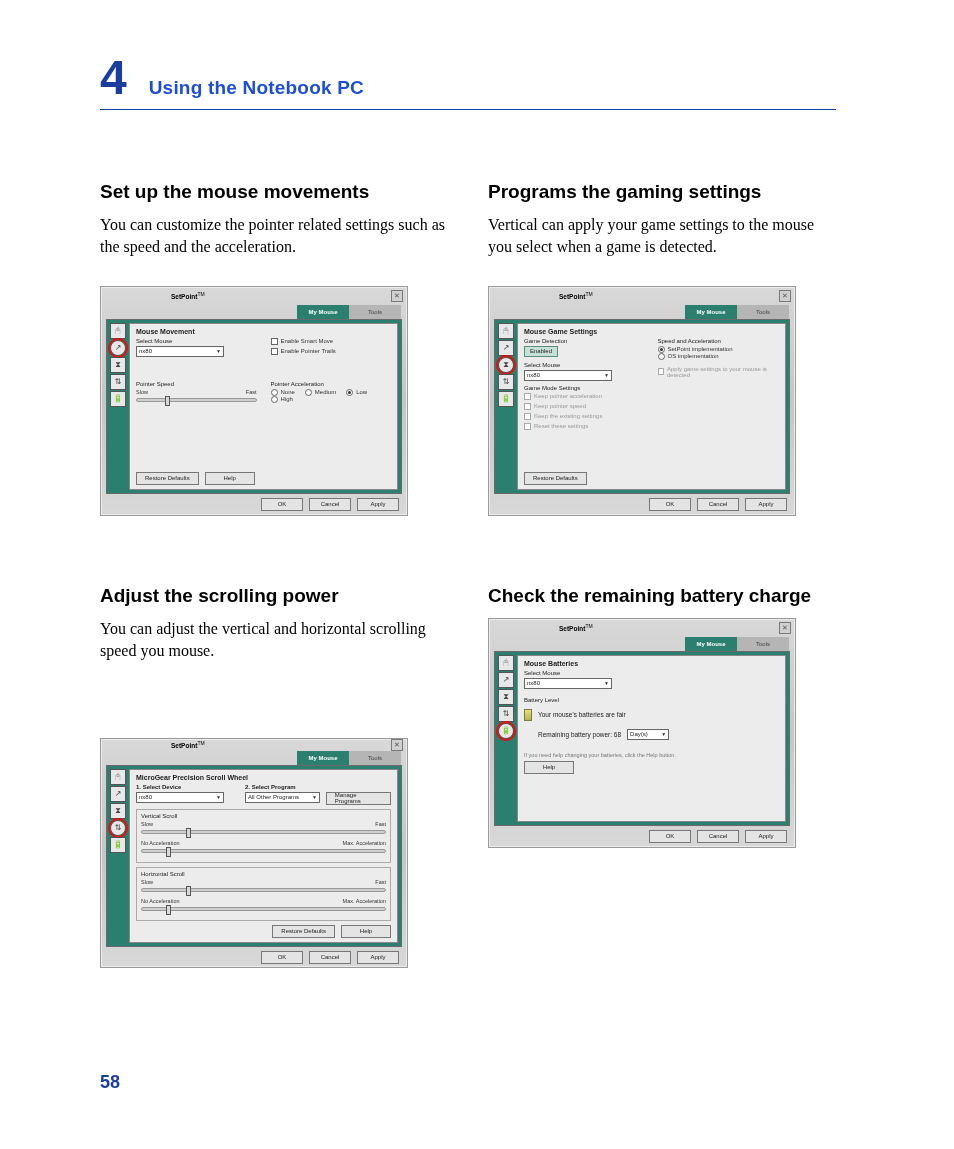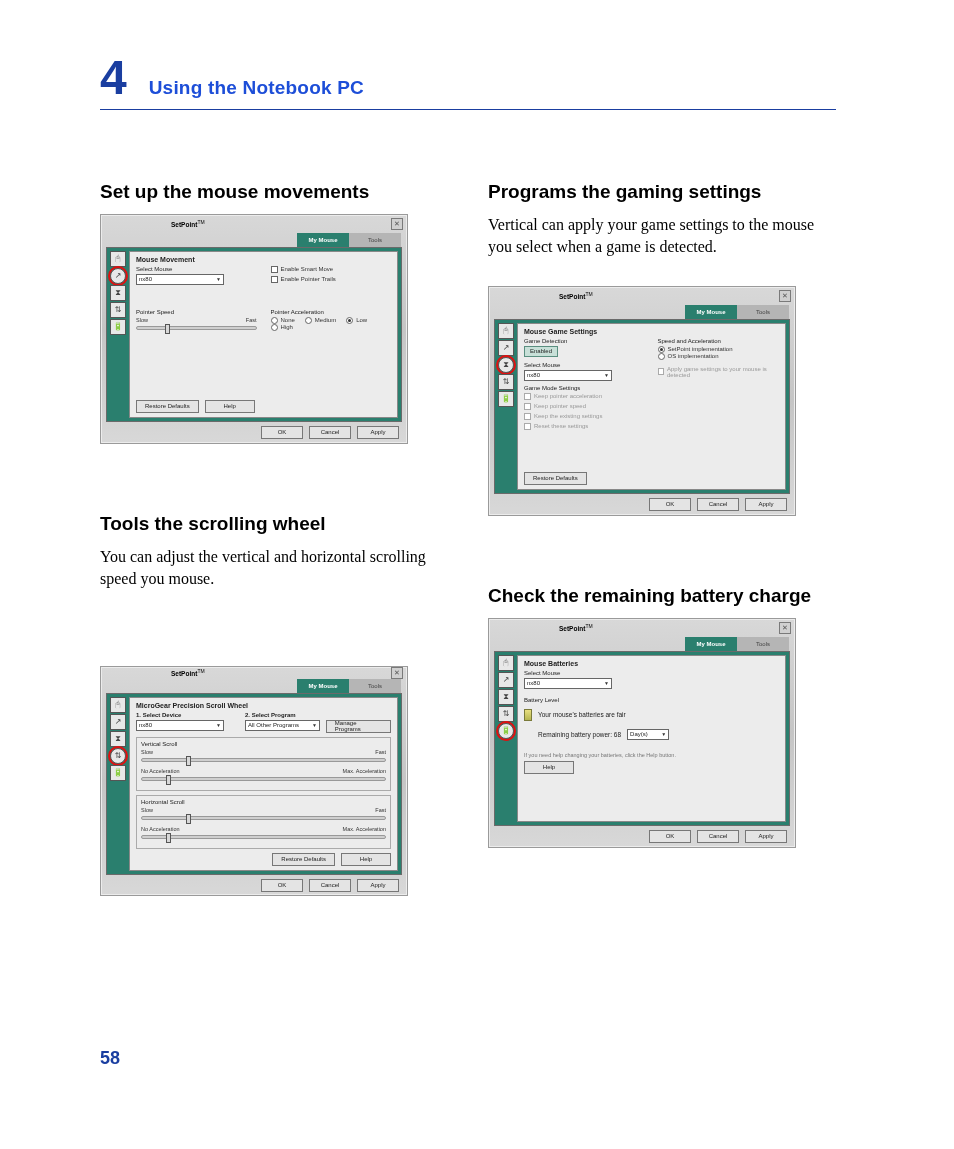--- a/index.html
+++ b/index.html
@@ -14,21 +14,21 @@
   .page { padding: 50px 118px 40px 100px; }
   .chapter-head { display: flex; align-items: baseline; gap: 22px; margin-bottom: 4px; }
   .chapter-num { font-family: Arial, Helvetica, sans-serif; font-weight: bold; font-size: 48px; color: #1a3ea0; }
   .chapter-title { font-family: Arial, Helvetica, sans-serif; font-weight: bold; font-size: 19px; color: #1d4ed8; letter-spacing: 0.2px; }
   .chapter-rule { border: none; border-top: 1.5px solid #1a3ea0; margin-bottom: 70px; }
   .cols { display: flex; gap: 40px; }
   .col { flex: 1; display: flex; flex-direction: column; }
   .sect { margin-bottom: 28px; }
   .sect-title { font-family: Arial, Helvetica, sans-serif; font-weight: bold; font-size: 19px; margin-bottom: 10px; line-height: 1.25; }
   .sect-body { font-size: 16px; line-height: 1.38; margin-bottom: 28px; }
-  .page-num { position: absolute; left: 100px; bottom: 80px; font-family: Arial, Helvetica, sans-serif; font-weight: bold; font-size: 18px; color: #1a3ea0; }
+  .page-num { position: absolute; left: 100px; bottom: 56px; font-family: Arial, Helvetica, sans-serif; font-weight: bold; font-size: 18px; color: #1a3ea0; }
 
   
   .sp-win { width: 308px; height: 230px; background: linear-gradient(#d8d8d8,#c5c5c5,#d8d8d8); border: 1px solid #9a9a9a; font-family: Tahoma, Arial, sans-serif; font-size: 6.5px; color: #000; box-shadow: inset 0 0 0 1px #ececec; display:flex; flex-direction:column; }
   .sp-titlebar { height: 18px; display:flex; align-items:center; justify-content:space-between; padding: 0 4px 0 70px; }
   .sp-tm { font-size: 5px; vertical-align: super; }
   .sp-close { width: 12px; height: 12px; background: #d0d0d0; border: 1px solid #7a7a7a; display:flex; align-items:center; justify-content:center; font-size: 7px; color:#555; }
   .sp-tabs { display:flex; justify-content:flex-end; padding-right: 6px; gap:0; }
   .sp-tab { width: 52px; height: 14px; display:flex; align-items:center; justify-content:center; font-size: 6px; }
   .sp-tab.active { background: #2a7f6e; color: #fff; font-weight: bold; }
   .sp-tab.inactive { background: #b5b5b5; color: #444; }
@@ -73,20 +73,21 @@
     <span class="chapter-num">4</span>
     <span class="chapter-title">Using the Notebook PC</span>
   </div>
   <hr class="chapter-rule">
 
   <div class="cols">
 
     <div class="col">
       <div class="sect">
         <div class="sect-title">Set up the mouse movements</div>
+        <div class="sect-body">You can customize the pointer related settings such as the speed and the acceleration.</div>
 
         <div class="sp-win">
           <div class="sp-titlebar">
             <span><b>SetPoint</b><span class="sp-tm">TM</span></span>
             <span class="sp-close">✕</span>
           </div>
           <div class="sp-tabs">
             <div class="sp-tab active">My Mouse</div>
             <div class="sp-tab inactive">Tools</div>
           </div>
@@ -163,21 +164,21 @@
             <div class="sp-btn sp-btn-ok">OK</div>
             <div class="sp-btn sp-btn-ok">Cancel</div>
             <div class="sp-btn sp-btn-ok">Apply</div>
           </div>
         </div>
       </div>
 
       <div style="height:40px"></div>
 
       <div class="sect">
-        <div class="sect-title">Tools the scrolling wheel</div>
+        <div class="sect-title">Adjust the scrolling power</div>
         <div class="sect-body">You can adjust the vertical and horizontal scrolling speed you mouse.</div>
         <div style="height:48px"></div>
 
         <div class="sp-win">
           <div class="sp-titlebar">
             <span><b>SetPoint</b><span class="sp-tm">TM</span></span>
             <span class="sp-close">✕</span>
           </div>
           <div class="sp-tabs">
             <div class="sp-tab active">My Mouse</div>

